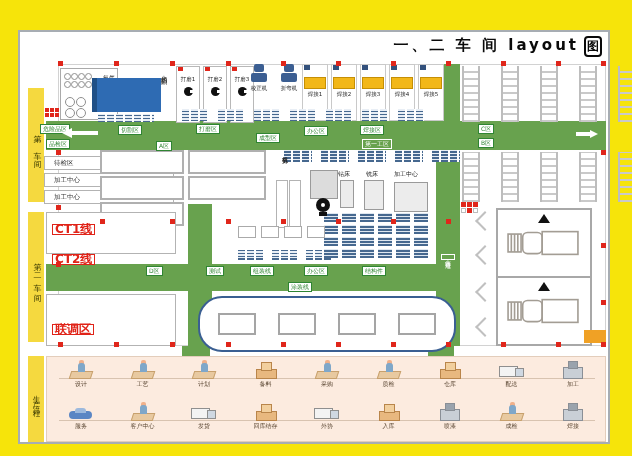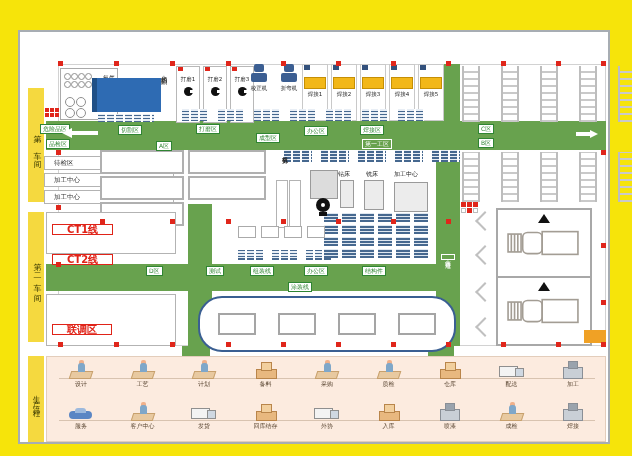--- a/index.html
+++ b/index.html
@@ -11,21 +11,21 @@
   #title .boxed{display:inline-block;border:2px solid #0a0a0a;border-radius:4px;padding:0 1px;margin-left:5px;font-size:12px;letter-spacing:0;}
   
   .ybar{position:absolute;left:28px;width:16px;background:#f5d93f;color:#3a3a00;display:flex;align-items:center;justify-content:center;}
   .vtext{writing-mode:vertical-rl;text-orientation:upright;}
   
   .wall{position:absolute;background:#d2d2d2;}
   
   .green{position:absolute;background:#68a24e;}
   .glabel{position:absolute;background:#fff;color:#2f8532;border:1px solid #2f8532;font-size:6px;line-height:8px;padding:0 2px;white-space:nowrap;z-index:5;}
   .glabel-inv{position:absolute;background:#68a24e;color:#fff;border:1px solid #fff;font-size:6px;line-height:8px;padding:0 2px;white-space:nowrap;z-index:5;}
-  .rlabel{position:absolute;background:#fff;color:#e02318;border:1px solid #e02318;font-size:10px;line-height:9px;padding:0 14px;font-weight:bold;z-index:5;}
+  .rlabel{position:absolute;background:#fff;color:#e02318;border:1px solid #e02318;font-size:12px;line-height:9px;padding:0 2px;font-weight:bold;z-index:5;}
   
   .wbox{position:absolute;background:#fff;border:1px solid #b3b3b3;}
   .qabox{position:absolute;left:44px;width:130px;height:14px;background:#fff;border:1px solid #b3b3b3;font-size:6.5px;color:#333;display:flex;align-items:center;padding-left:9px;box-sizing:border-box;}
   
   #hazmat{position:absolute;left:60px;top:68px;width:56px;height:50px;background:#fff;border:1px solid #aaa;}
   .circ-grid{position:absolute;display:grid;gap:1px;}
   .circ{border:1px solid #8f8f8f;border-radius:50%;background:#fff;}
   .haz-lbl{position:absolute;font-size:6px;color:#333;}
   #red-cluster{position:absolute;left:45px;top:108px;display:grid;grid-template-columns:repeat(3,4px);gap:1px;}
   #red-cluster span{width:4px;height:4px;background:#e0261b;display:block;}
@@ -114,20 +114,23 @@
   .ic-machine:after{content:"";position:absolute;left:8px;bottom:10px;width:8px;height:6px;background:#9aa3ad;border:1px solid #8a8f96;}
   
   .truck-svg{position:absolute;left:8px;top:20px;}
 </style>
 </head>
 <body>
 
 <div id="canvas">
   <div id="panel"></div>
 
+  <div id="title">
+    <span>一、二 车 间 layout</span><span class="boxed">图</span>
+  </div>
 
   <div class="ybar" style="top:88px;height:114px;">
     <span class="vtext" style="font-size:8px;letter-spacing:8px;">第一车间</span>
   </div>
   <div class="ybar" style="top:212px;height:130px;">
     <span class="vtext" style="font-size:8px;letter-spacing:10px;">第二车间</span>
   </div>
   <div class="ybar" style="top:356px;height:86px;">
     <span class="vtext" style="font-size:7.5px;letter-spacing:5px;">生产流程</span>
   </div>

